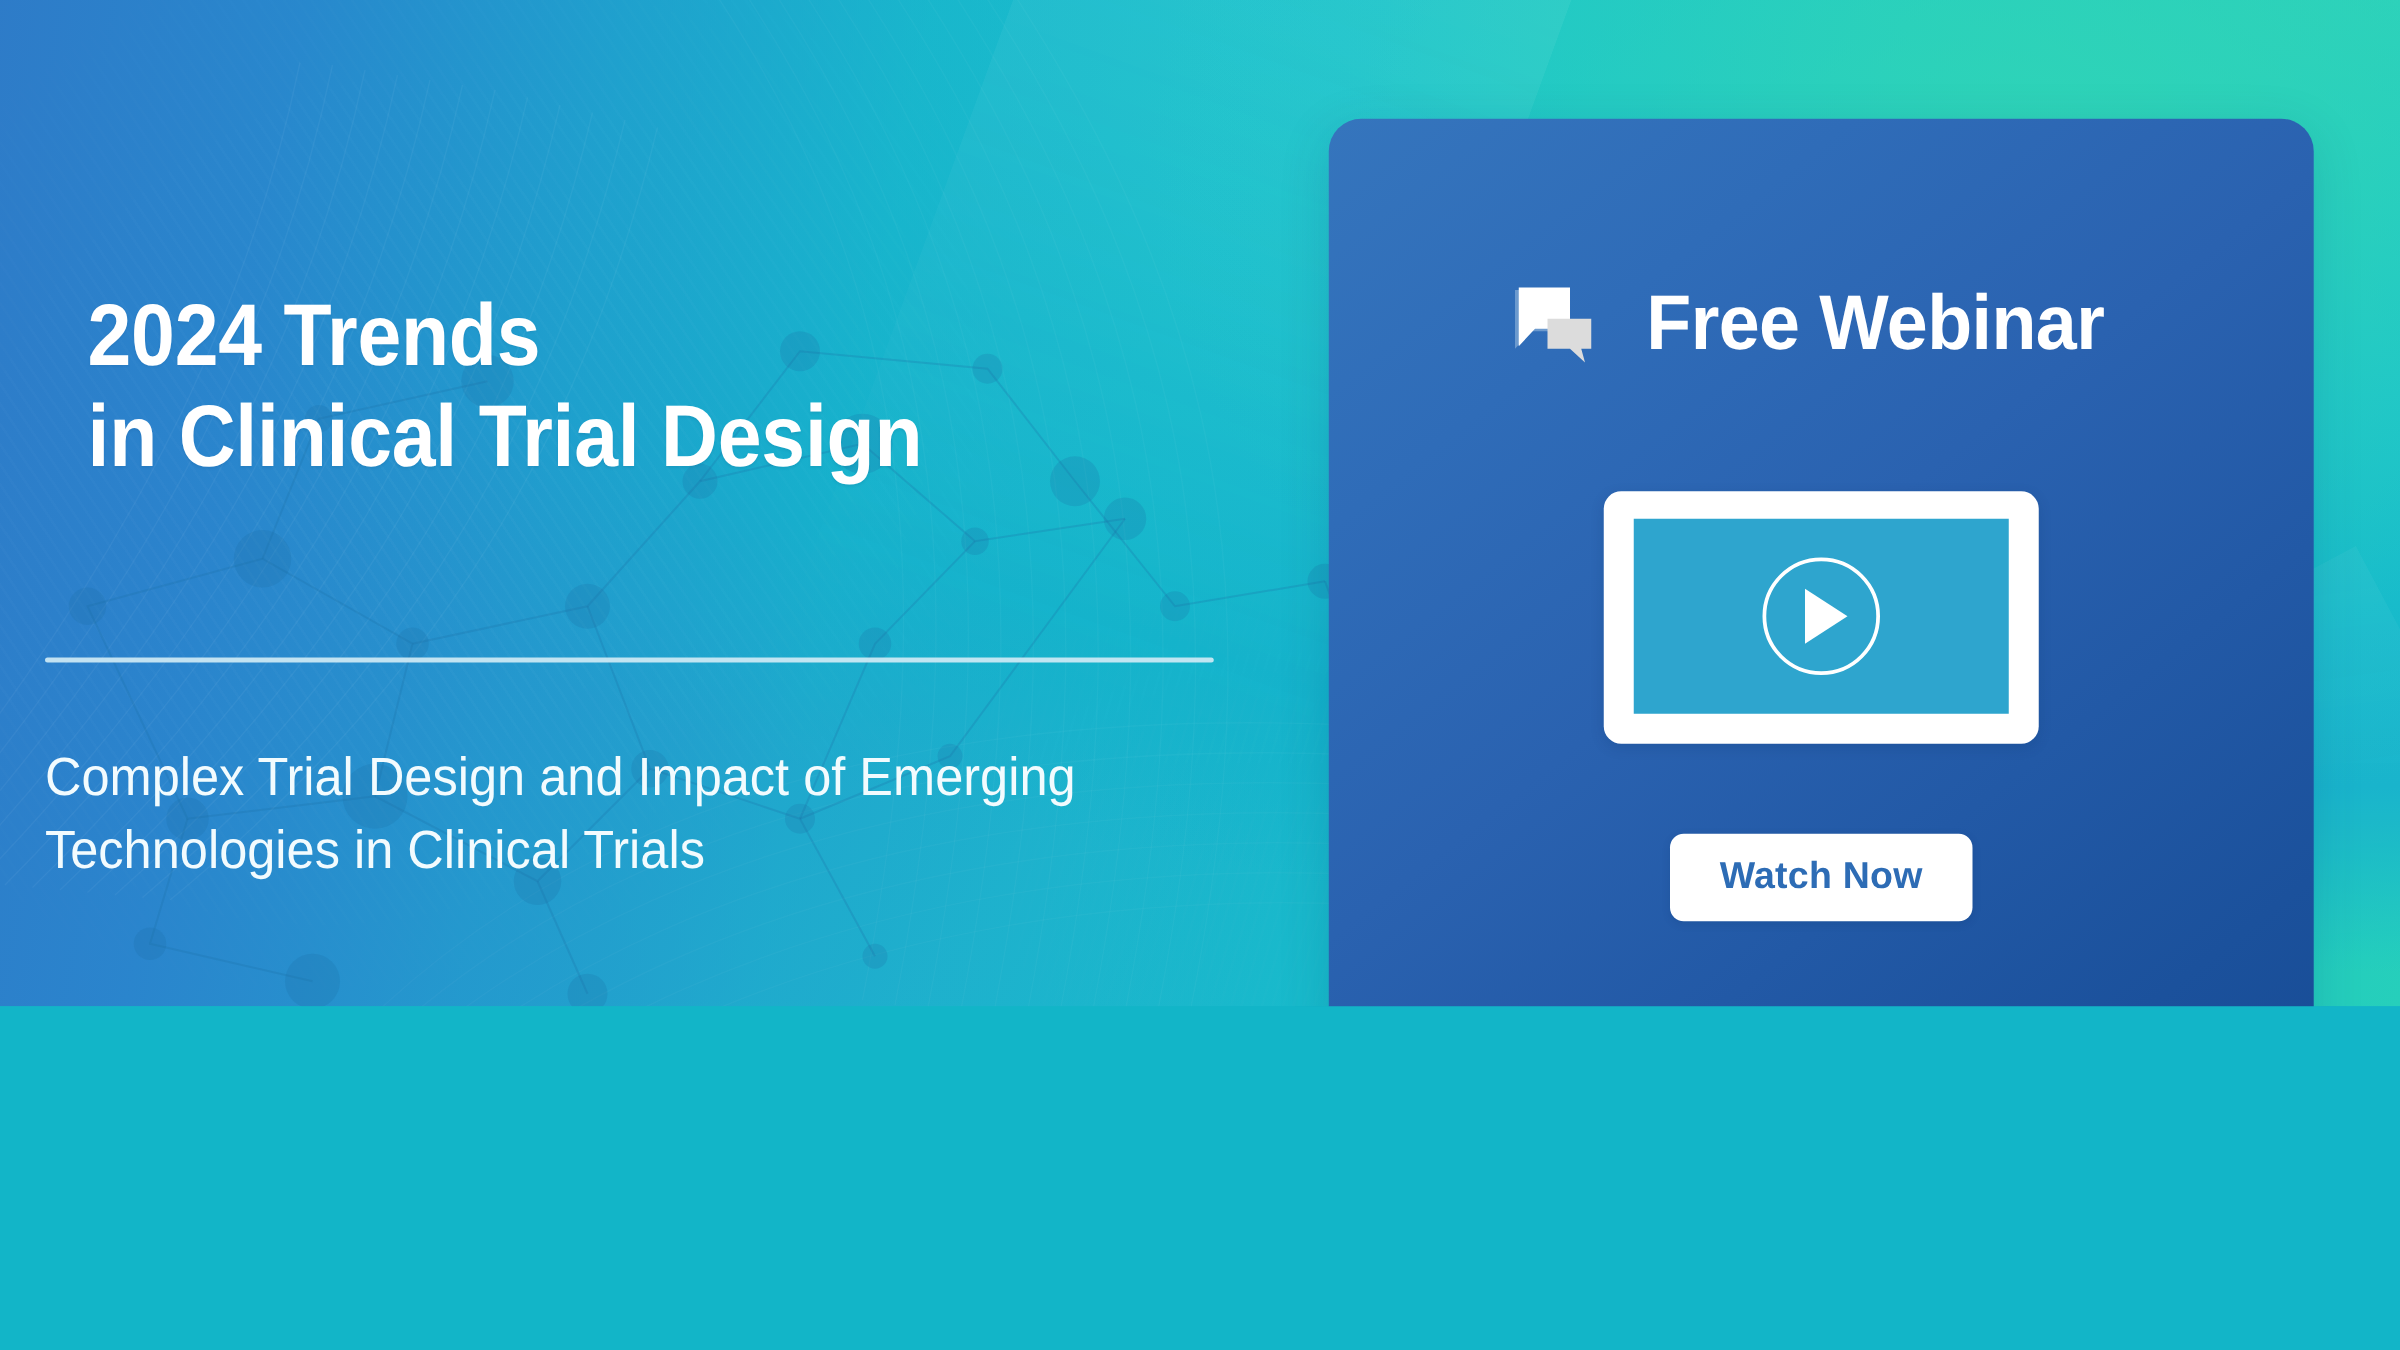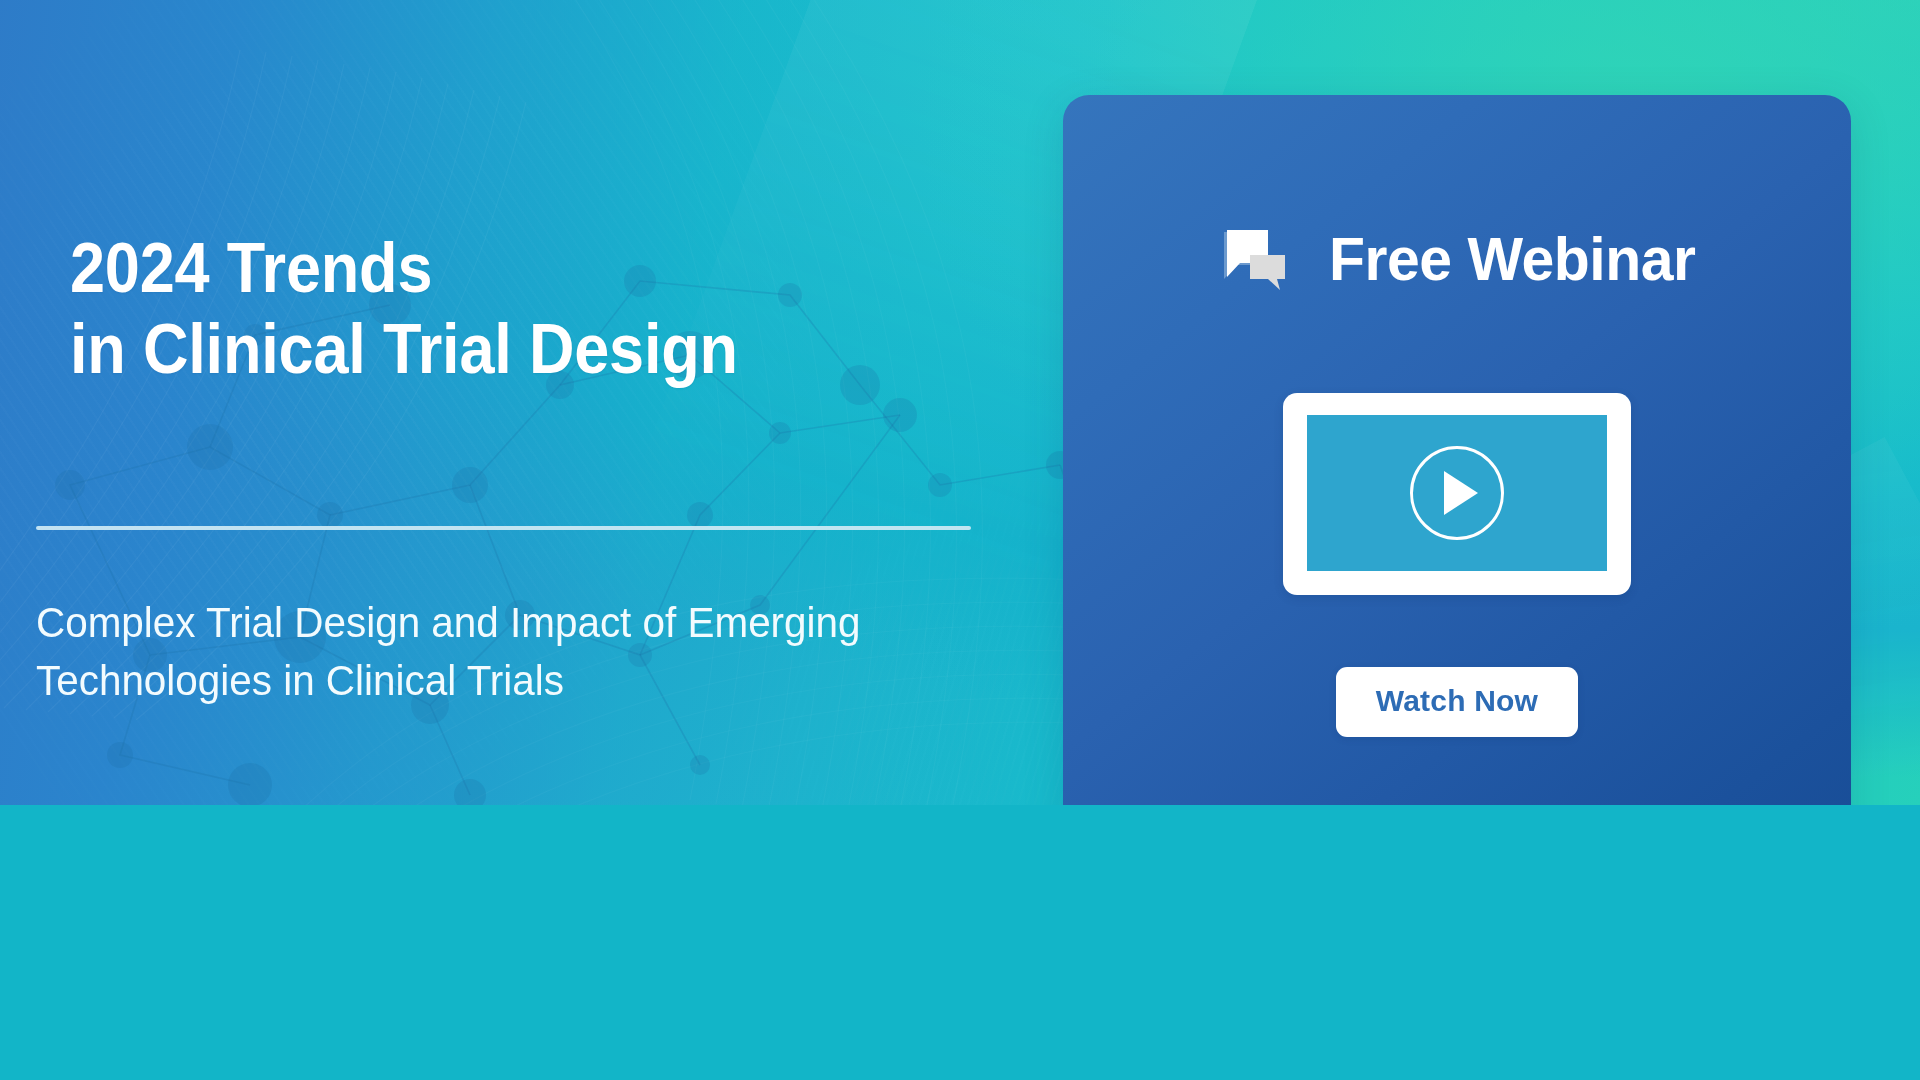--- a/index.html
+++ b/index.html
@@ -193,21 +193,21 @@
     width: 788px;
     height: 874px;
     border-radius: 26px;
     background: linear-gradient(142deg, #3575bd 0%, #2f6cb8 22%, #2a62b0 44%, #2259a6 64%, #1b519c 82%, #164a93 100%);
     box-shadow: 0 10px 40px rgba(12,60,110,0.16);
     overflow: hidden;
   }
 
   .card-head {
     position: absolute;
-    left: 12px;
+    left: 0;
     top: 132px;
     width: 100%;
     display: flex;
     align-items: center;
     justify-content: center;
     gap: 36px;
   }
   .bubbles {
     width: 70px;
     height: 62px;

